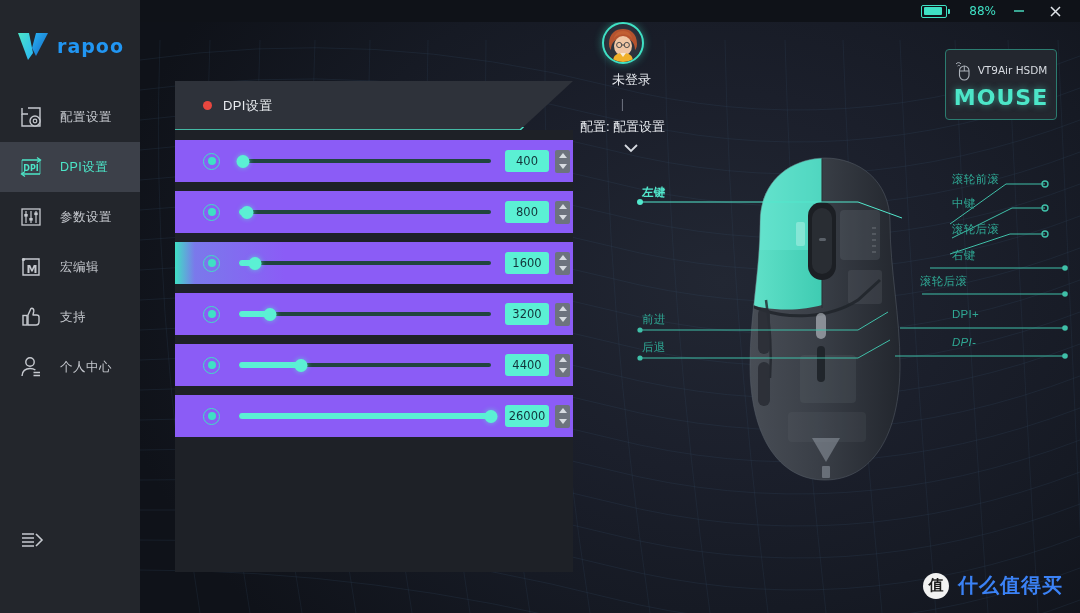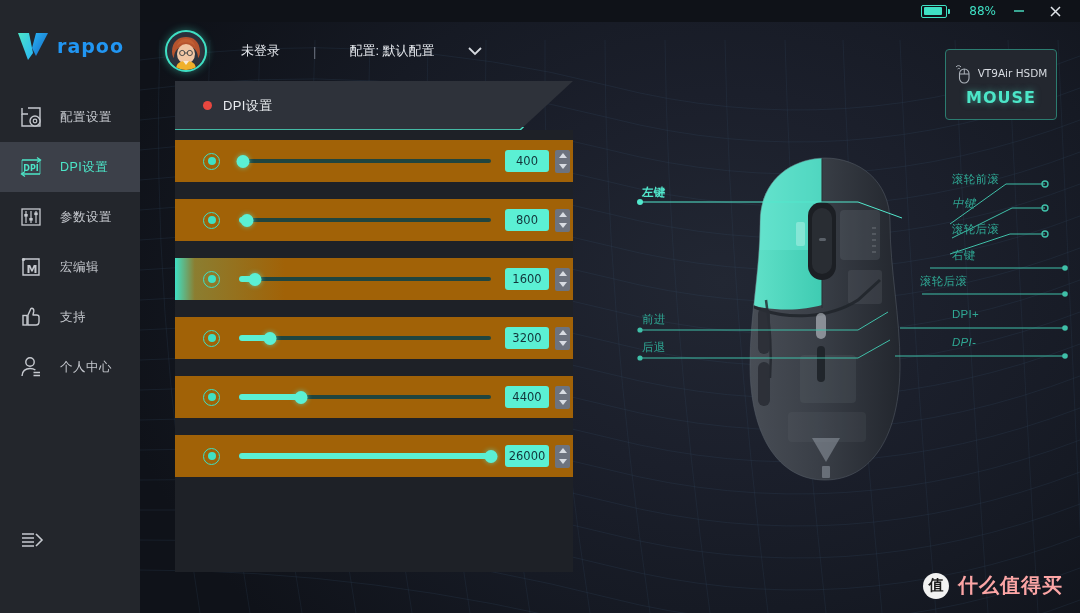--- a/index.html
+++ b/index.html
@@ -59,21 +59,21 @@
     width: 26px; height: 13px; border: 1.5px solid #3fe0c4; border-radius: 2px;
     padding: 1.5px; position: relative;
   }
   .batt-fill { height: 100%; width: 88%; background: #3fe0c4; border-radius: 1px; }
   .batt-cap { position: absolute; right: -4px; top: 3px; width: 2.5px; height: 5px; background: #3fe0c4; border-radius: 0 1px 1px 0; }
   .batt-pct { font-size: 12px; color: #3fe0c4; font-family: "DejaVu Sans", sans-serif; }
   .win-btn { width: 26px; height: 20px; display: flex; align-items: center; justify-content: center; cursor: pointer; }
 
   .header {
     position: absolute; left: 140px; top: 22px; width: 940px; height: 58px;
-    z-index: 25; display: flex; align-items: center; padding-left: 25px; gap: 16px;
+    z-index: 25; display: flex; align-items: center; padding-left: 25px; gap: 7px; flex-direction: column;
   }
   .avatar {
     width: 42px; height: 42px; border-radius: 50%;
     border: 2px solid #3fe0c4; background: #2a2f3a;
     display: flex; align-items: flex-end; justify-content: center; overflow: hidden;
     box-shadow: 0 0 9px rgba(63,224,196,.45); flex: none; cursor: pointer;
   }
   .hdr-login { font-size: 13px; color: #e4e7ec; margin-left: 18px; cursor: pointer; }
   .hdr-sep { color: #6a707c; margin: 0 17px; font-size: 13px; }
   .hdr-profile { font-size: 13px; color: #e4e7ec; cursor: pointer; }
@@ -93,22 +93,22 @@
     position: absolute; left: 0; top: 46px; width: 398px; height: 49px;
     pointer-events: none;
   }
   .dot-red { width: 9px; height: 9px; border-radius: 50%; background: #e8473f; flex: none; }
   .panel-title { font-size: 13px; color: #e8ebef; letter-spacing: .4px; }
   .panel-body {
     position: absolute; left: 0; top: 49px; width: 398px; height: 442px;
     background: #1e2127; padding-top: 10px;
   }
   .dpi-row {
-    position: relative; height: 42px; margin-bottom: 17px;
-    background: #a16207; display: flex; align-items: center; padding: 0 0 0 28px;
+    position: relative; height: 42px; margin-bottom: 9px;
+    background: #8b5cf6; display: flex; align-items: center; padding: 0 0 0 28px;
   }
   .dpi-row.selected::before {
     content: ""; position: absolute; left: 0; top: 0; width: 110px; height: 100%;
     background: linear-gradient(90deg, #3fe0c4 0%, rgba(63,224,196,.22) 18%, rgba(63,224,196,0) 100%);
   }
   .radio {
     position: relative; width: 17px; height: 17px; border-radius: 50%;
     border: 1.6px solid #3fe0c4; flex: none; cursor: pointer; z-index: 2;
     display: flex; align-items: center; justify-content: center;
   }
@@ -150,36 +150,36 @@
   
   .device-badge {
     position: absolute; right: 23px; top: 49px; width: 112px; height: 71px;
     background: #23272f; border: 1px solid #2b7c70; border-radius: 4px;
     z-index: 24; display: flex; flex-direction: column; align-items: center;
     justify-content: center; gap: 4px; cursor: pointer;
   }
   .device-top { display: flex; align-items: center; gap: 5px; }
   .device-name { font-size: 10.5px; color: #d7dbe1; font-family: "DejaVu Sans", sans-serif; }
   .device-type {
-    font-size: 16px; font-weight: 700; letter-spacing: 1px;
+    font-size: 22px; font-weight: 700; letter-spacing: 1px;
     color: #4ce6c8; font-family: "DejaVu Sans", sans-serif;
     text-shadow: 0 0 7px rgba(76,230,200,.55);
   }
 
   
   .watermark {
     position: absolute; right: 17px; bottom: 14px; z-index: 40;
     display: flex; align-items: center; gap: 9px;
   }
   .wm-logo {
     width: 26px; height: 26px; border-radius: 50%; background: #f2f2f2;
     display: flex; align-items: center; justify-content: center;
     color: #1a1a1a; font-size: 15px; font-weight: 700;
   }
-  .wm-text { font-size: 20px; font-weight: 700; color: #fca5a5; letter-spacing: 1px; }
+  .wm-text { font-size: 20px; font-weight: 700; color: #3b82f6; letter-spacing: 1px; }
 </style>
 </head>
 <body>
 
 <div id="app">
 
   <div class="stage">
     <svg class="mesh" viewBox="0 0 940 613" preserveAspectRatio="none">
       <g stroke="#3a5570" stroke-width="0.7" fill="none" opacity="0.5">
         <path d="M0,120 Q235,90 470,150 T940,120"></path>
@@ -324,21 +324,21 @@
         <path d="M755,356 L925,356"></path>
         <circle cx="925" cy="356" r="2.8" fill="#3fbfa8" stroke="none"></circle>
       </g>
     </svg>
 
     <span class="clabel hot" style="left:502px; top:185px;">左键</span>
     <span class="clabel" style="left:502px; top:312px;">前进</span>
     <span class="clabel" style="left:502px; top:340px;">后退</span>
 
     <span class="clabel" style="left:812px; top:172px;">滚轮前滚</span>
-    <span class="clabel" style="left:812px; top:196px;font-style:italic;">中键</span>
+    <span class="clabel" style="left:812px; top:196px;">中键</span>
     <span class="clabel" style="left:812px; top:222px;">滚轮后滚</span>
     <span class="clabel" style="left:812px; top:248px;">右键</span>
     <span class="clabel" style="left:780px; top:274px;">滚轮后滚</span>
     <span class="clabel" style="left:812px; top:308px;">DPI+</span>
     <span class="clabel" style="left:812px; top:336px;font-style:italic;">DPI-</span>
   </div>
 
   <div class="titlebar">
     <div class="batt">
       <div class="batt-body">
@@ -369,21 +369,21 @@
         <path d="M10,15 C12,9 26,9 28,15 C28,12 26,7 19,7 C12,7 10,12 10,15 Z" fill="#c25f33"></path>
         <circle cx="15.2" cy="21" r="2.6" fill="none" stroke="#4a4a4a" stroke-width="1"></circle>
         <circle cx="22.8" cy="21" r="2.6" fill="none" stroke="#4a4a4a" stroke-width="1"></circle>
         <path d="M17.8,21 L20.2,21" stroke="#4a4a4a" stroke-width="1"></path>
         <path d="M9,38 C9,31 13,29 19,29 C25,29 29,31 29,38 Z" fill="#f0b02a"></path>
         <path d="M16,29 L19,33 L22,29 Z" fill="#f7ead6"></path>
       </svg>
     </div>
     <span class="hdr-login">未登录</span>
     <span class="hdr-sep">|</span>
-    <span class="hdr-profile">配置: 默认配置</span>
+    <span class="hdr-profile">配置: 配置设置</span>
     <span class="hdr-caret">
       <svg width="16" height="10" viewBox="0 0 16 10">
         <path d="M2,2 L8,8 L14,2" stroke="#d6dae0" stroke-width="1.8" fill="none"></path>
       </svg>
     </span>
   </div>
 
   <div class="device-badge">
     <div class="device-top">
       <svg width="18" height="22" viewBox="0 0 18 22">

